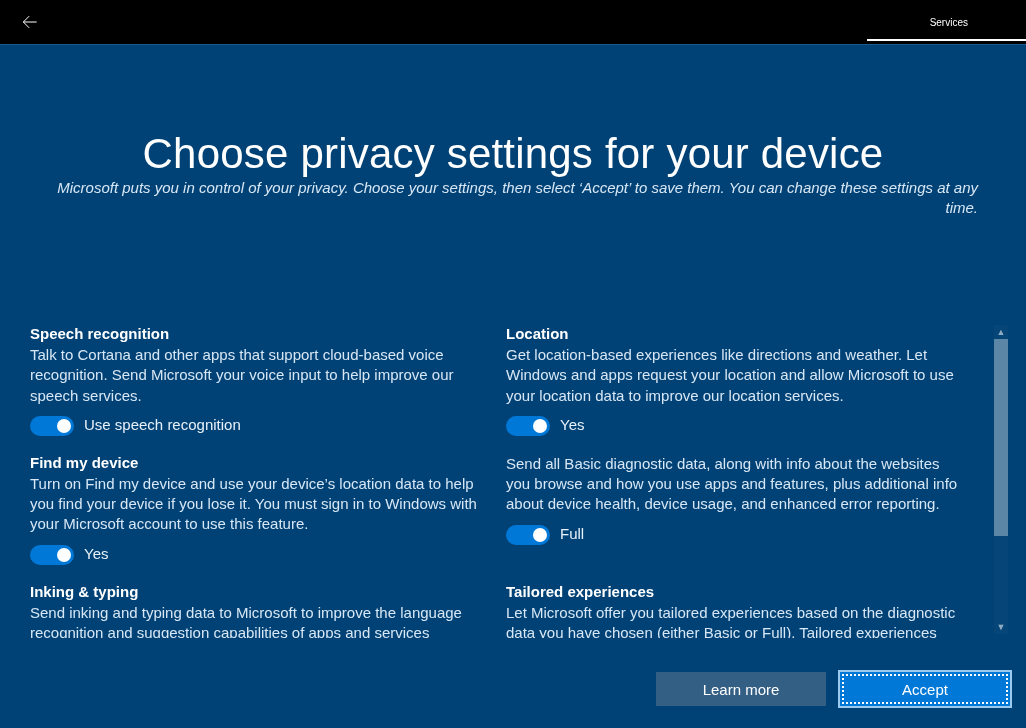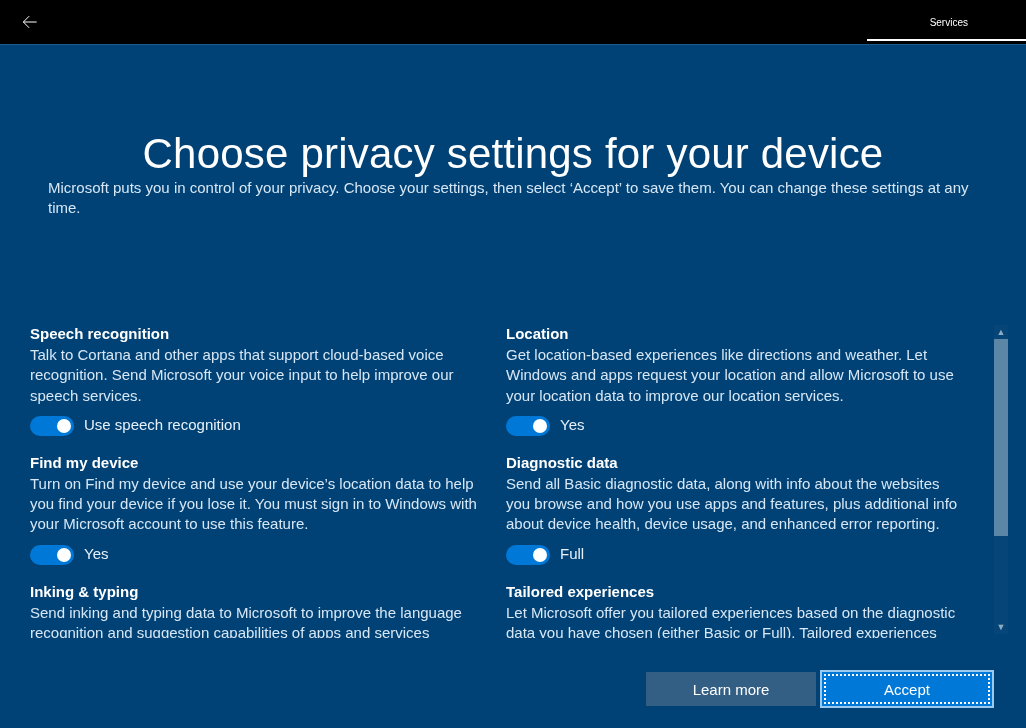--- a/index.html
+++ b/index.html
@@ -52,25 +52,26 @@
   }
   .page-title {
     font-size: 42px;
     font-weight: 300;
     text-align: center;
     letter-spacing: 0.2px;
     margin-bottom: 0;
   }
   .page-subtitle {
     font-size: 15px;
-    text-align: left;
+    text-align: right;
     max-width: 930px;
     margin: 0 auto;
     color: #d7e7f5;
     line-height: 1.35;
+    font-style: italic;
   }
   .scroll-area {
     position: absolute;
     top: 280px;
     bottom: 88px;
     left: 0; right: 0;
     overflow: hidden;
   }
   .settings-grid {
     display: grid;
@@ -147,23 +148,23 @@
     top: 0; left: 0;
     width: 14px;
     height: 70%;
     background: rgba(255,255,255,0.35);
     border-radius: 0;
     cursor: pointer;
   }
   .button-row {
     position: absolute;
     bottom: 20px;
-    right: 34px;
-    display: flex;
-    gap: 6px;
+    right: 16px;
+    display: flex;
+    gap: 14px;
   }
   .btn {
     width: 170px;
     height: 34px;
     font-size: 15px;
     display: flex;
     align-items: center;
     justify-content: center;
     cursor: pointer;
     border: none;
@@ -232,21 +233,20 @@
         <div class="setting-desc">Turn on Find my device and use your device’s location data to help you find your device if you lose it. You must sign in to Windows with your Microsoft account to use this feature.</div>
         <div class="toggle-row">
           <div class="toggle">
               <div class="knob"></div>
             </div>
           <span class="toggle-label">Yes</span>
         </div>
       </div>
 
       <div class="setting col-right">
-        <div class="setting-title">Diagnostic data</div>
         <div class="setting-desc">Send all Basic diagnostic data, along with info about the websites you browse and how you use apps and features, plus additional info about device health, device usage, and enhanced error reporting.</div>
         <div class="toggle-row">
           <div class="toggle">
               <div class="knob"></div>
             </div>
           <span class="toggle-label">Full</span>
         </div>
       </div>
 
       <div class="setting col-left">

